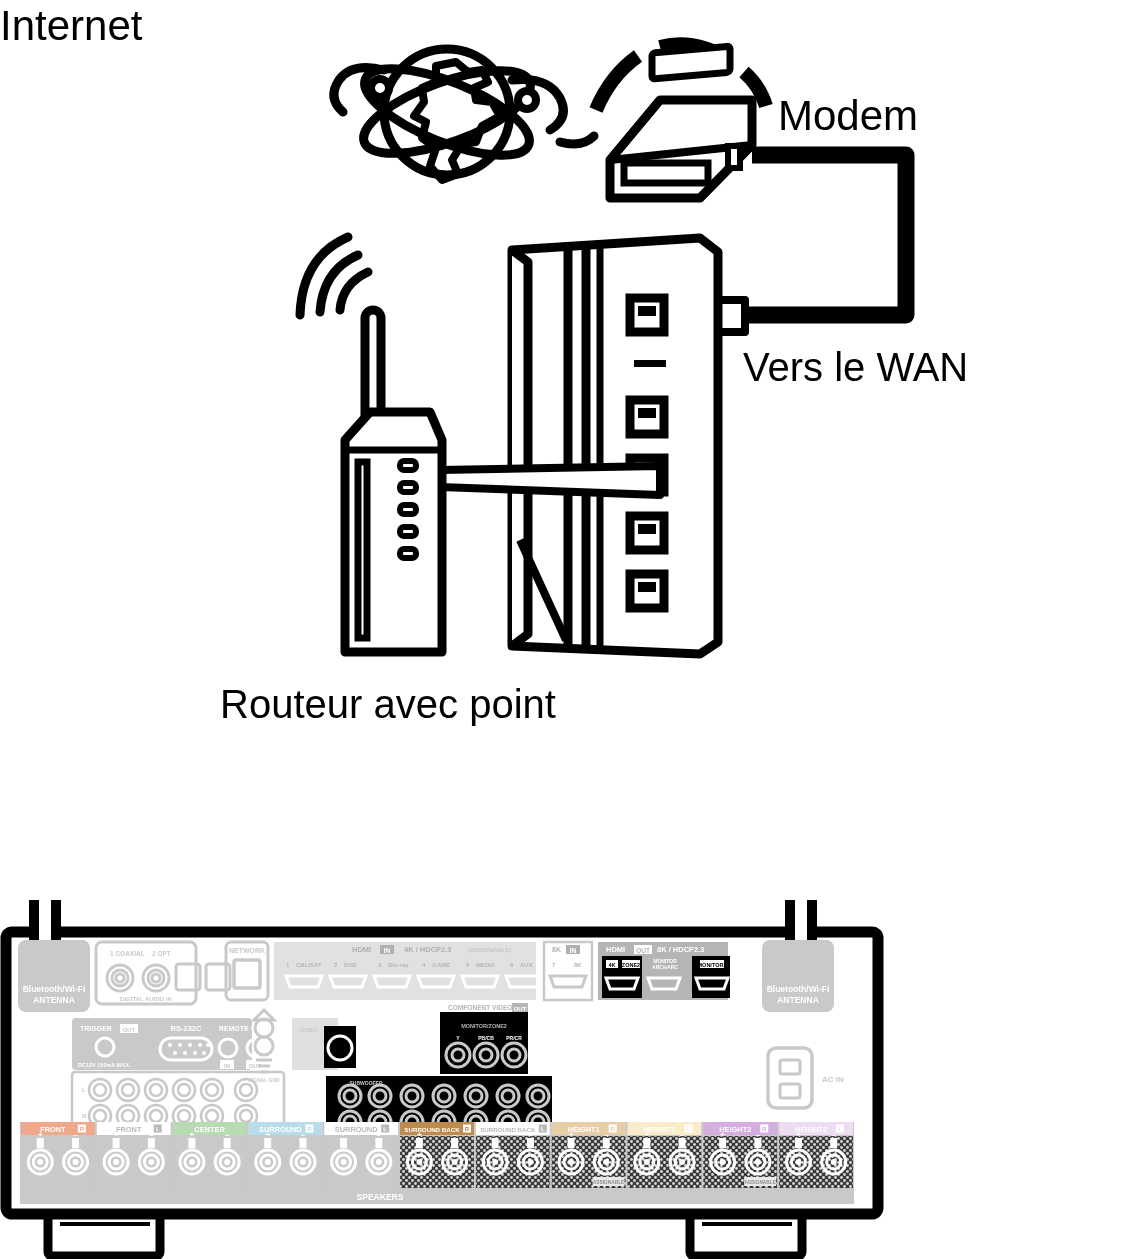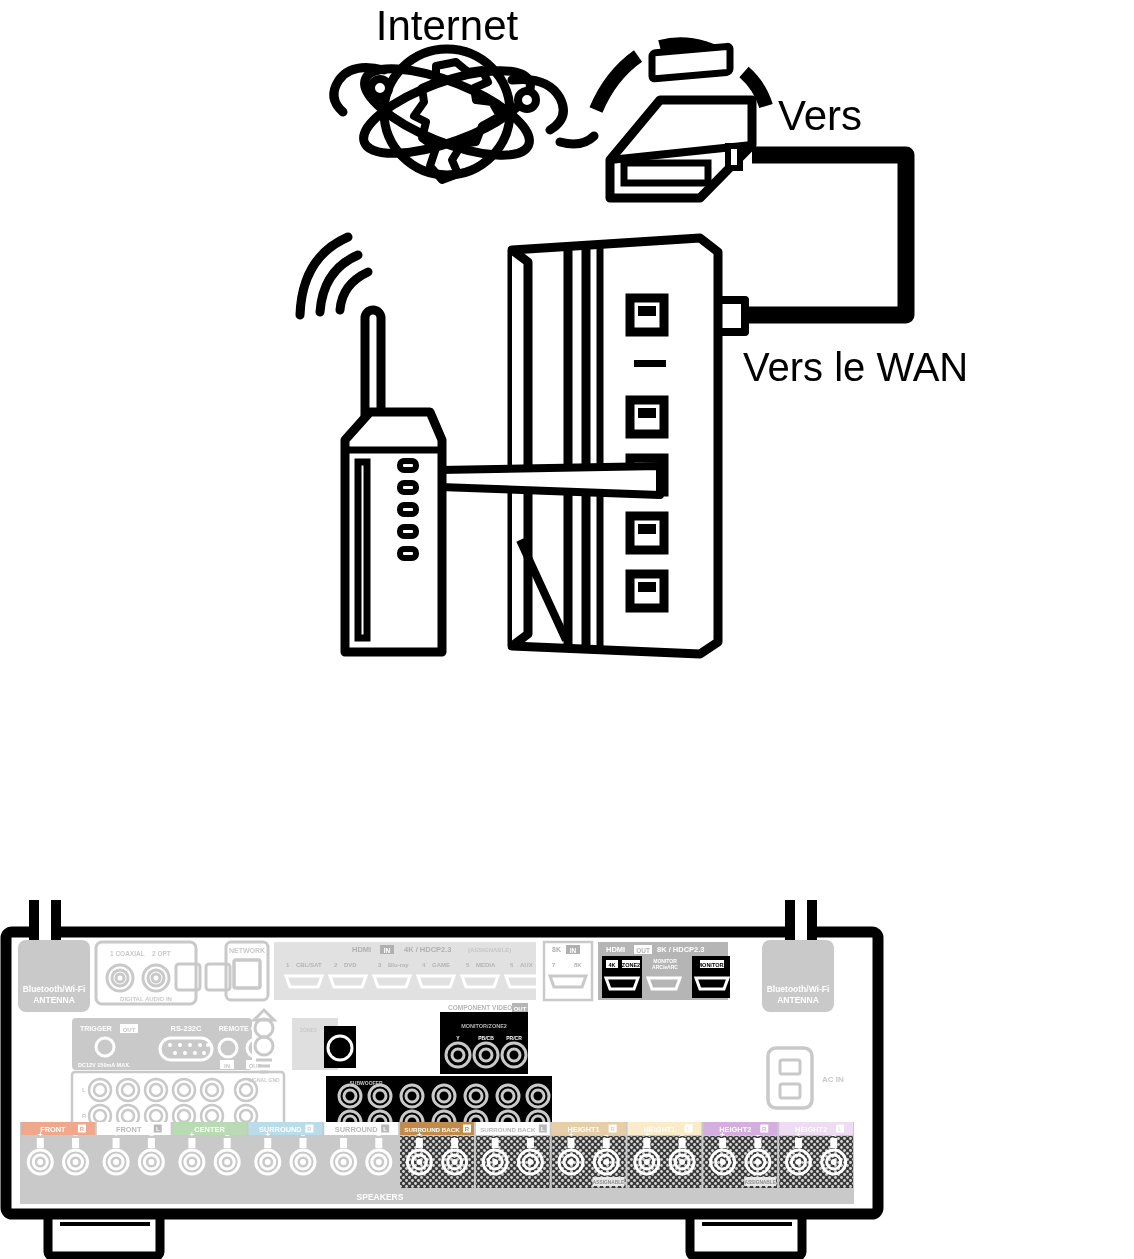--- a/index.html
+++ b/index.html
@@ -1,20 +1,20 @@
 <!DOCTYPE html>
 <html><head>
 <meta charset="utf-8">
 <style>
   html,body{margin:0;padding:0;background:#fff;}
   body{width:1134px;height:1259px;position:relative;overflow:hidden;
        font-family:"Liberation Sans","DejaVu Sans",sans-serif;color:#000;}
   .stage{position:absolute;left:0;top:0;width:1134px;height:1259px;}
   .lbl{position:absolute;white-space:nowrap;color:#000;}
-  #internet-label{left:0;top:2px;width:894px;text-align:center;font-size:42px;}
+  #internet-label{left:0;top:2px;width:894px;text-align:left;font-size:42px;}
   #modem-label{left:778px;top:92px;font-size:42px;}
   #wan-label{left:743px;top:345px;font-size:40px;text-align:center;}
   #router-caption{left:120px;top:682px;width:536px;text-align:center;
                   font-size:40px;line-height:1.12;}
   svg{display:block;position:absolute;left:0;top:0;}
 </style>
 </head>
 <body>
 
 <div class="stage">
@@ -98,24 +98,24 @@
         <rect x="400" y="461" width="16" height="9" rx="4"></rect>
         <rect x="400" y="483" width="16" height="9" rx="4"></rect>
         <rect x="400" y="505" width="16" height="9" rx="4"></rect>
         <rect x="400" y="527" width="16" height="9" rx="4"></rect>
         <rect x="400" y="549" width="16" height="9" rx="4"></rect>
       </g>
     </g>
   </svg>
 
   <div class="lbl" id="internet-label">Internet</div>
-  <div class="lbl" id="modem-label">Vers</div>
+  <div class="lbl" id="modem-label">Modem</div>
   <div class="lbl" id="wan-label">Vers le WAN</div>
   <div class="lbl" id="router-caption">
-    <br>
+    <span>Routeur avec point</span><br>
   </div>
 
   <svg width="1134" height="360" viewBox="0 0 1134 360" style="top:900px;">
 
     <g fill="#fff" stroke="#000" stroke-width="9">
       <rect x="48" y="310" width="112" height="46" rx="4"></rect>
       <rect x="690" y="310" width="112" height="46" rx="4"></rect>
     </g>
     <g fill="none" stroke="#000" stroke-width="4">
       <path d="M60 316 L150 316"></path>

